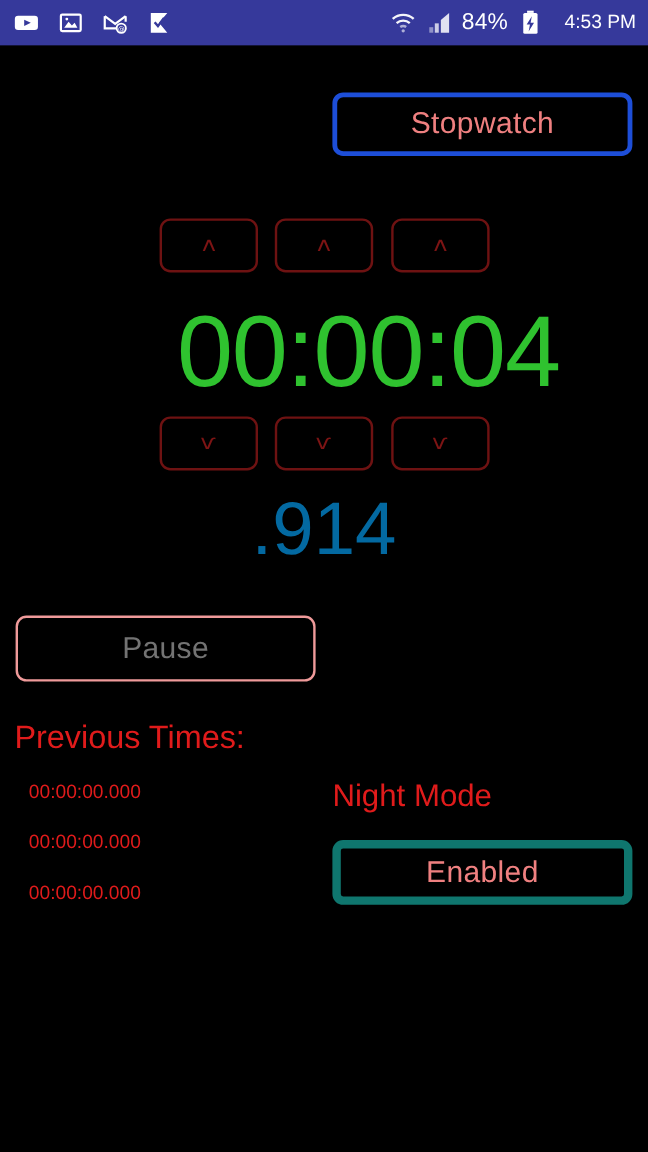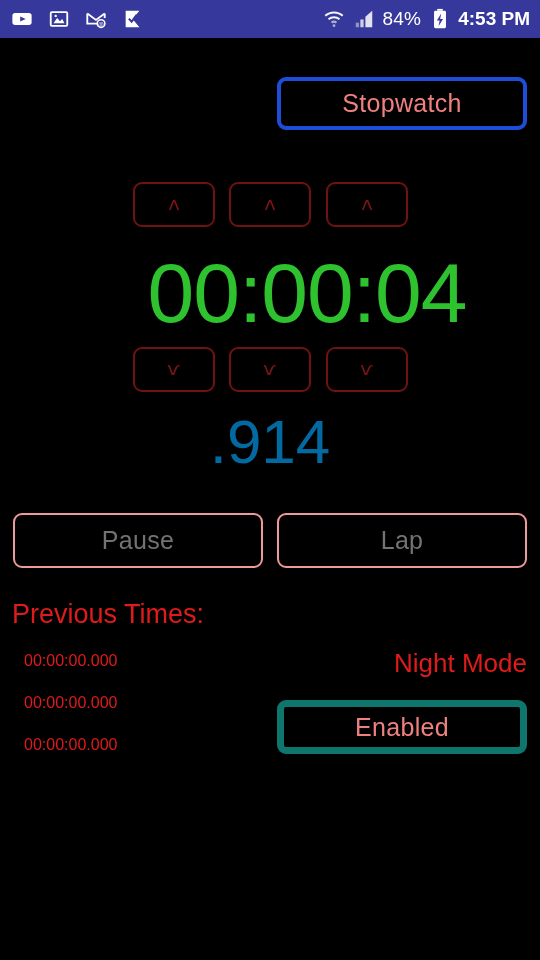--- a/index.html
+++ b/index.html
@@ -48,24 +48,24 @@
   }
   .sb-text {
     color: #ffffff;
     font-size: 19px;
     font-weight: 500;
     letter-spacing: 0.2px;
     white-space: nowrap;
   }
   .sb-time {
     color: #ffffff;
-    font-size: 19px;
-    font-weight: 700;
-    white-space: nowrap;
-    margin-left: 0;
+    font-size: 16px;
+    font-weight: 400;
+    white-space: nowrap;
+    margin-left: 10px;
   }
 
   
   .app {
     position: absolute;
     top: 38px; left: 0;
     width: 540px;
     height: 922px;
     background: #000000;
   }
@@ -210,21 +210,21 @@
     line-height: 42px;
     white-space: nowrap;
   }
 
   
   .night-label {
     position: absolute;
     top: 609px;
     left: 277px;
     width: 250px;
-    text-align: right;
+    text-align: left;
     color: #e01b1b;
     font-size: 26px;
     line-height: 32px;
     white-space: nowrap;
   }
   .night-btn {
     position: absolute;
     top: 662px;
     left: 277px;
     width: 250px;
@@ -336,23 +336,20 @@
       <span class="caret-glyph">ѵ</span>
     </div>
   </div>
 
   <div class="clock-ms">.914</div>
 
   <div class="action-row">
     <div class="action-btn left">
       <span>Pause</span>
     </div>
-    <div class="action-btn right">
-      <span>Lap</span>
-    </div>
   </div>
 
   <div class="prev-title">Previous Times:</div>
   <div class="prev-list">
     <div class="prev-item">00:00:00.000</div>
     <div class="prev-item">00:00:00.000</div>
     <div class="prev-item">00:00:00.000</div>
   </div>
 
   <div class="night-label">Night Mode</div>

